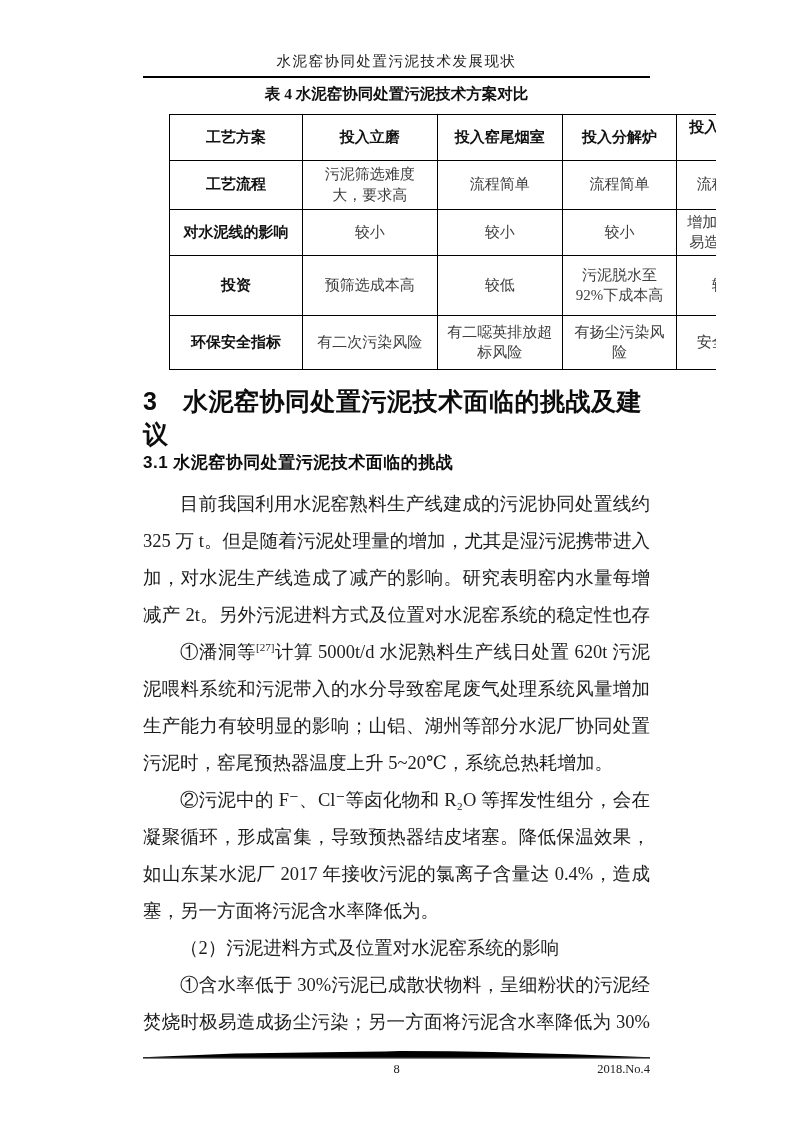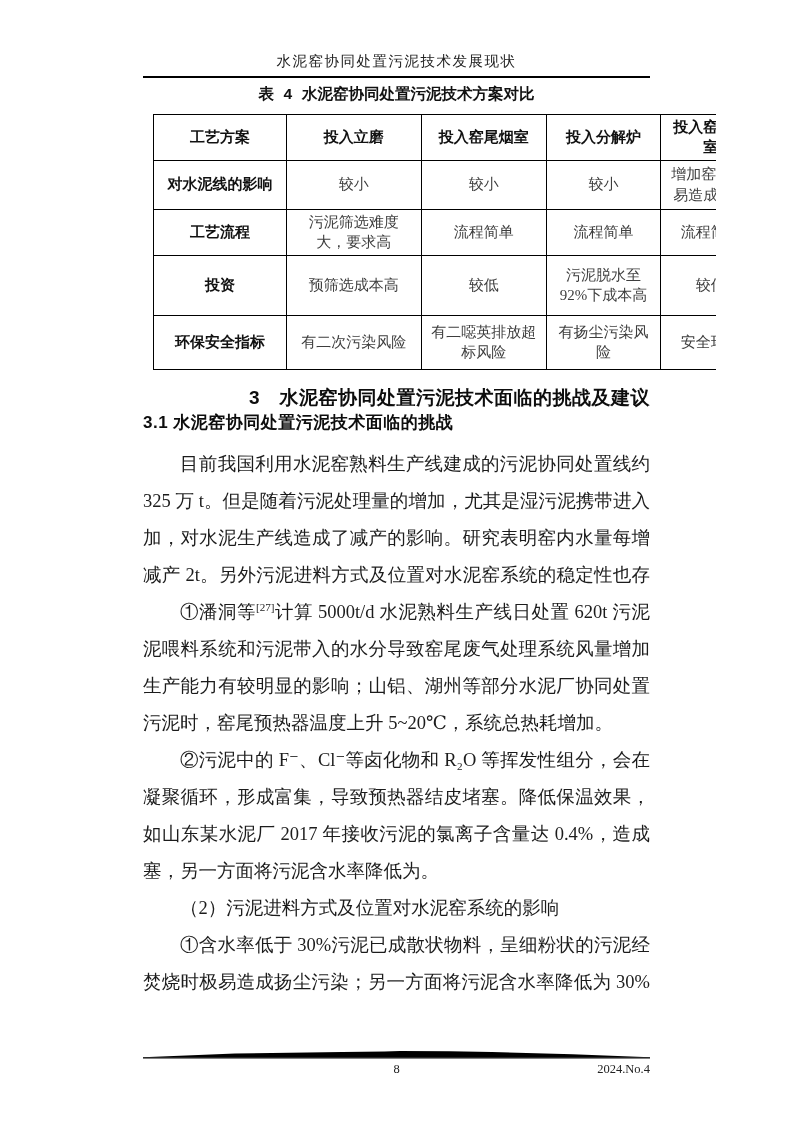--- a/index.html
+++ b/index.html
@@ -24,26 +24,26 @@
     font-size:14.5px;
     letter-spacing:1.5px;
     color:#222;
   }
   
   .table-caption{
     margin-top:6px;
     text-align:center;
     font-size:15.5px;
     font-weight:700;
-    font-family:Liberation Mono, monospace;
+    font-family:Liberation Serif, serif;
     color:#111;
   }
   
   table.cmp{
-    margin:9px 26px 0 10px;
+    margin:9px 26px 0 26px;
     width:608px;
     border-collapse:collapse;
     table-layout:fixed;
     font-size:15px;
     padding-left:36px;
   }
   table.cmp th, table.cmp td{
     border:1.2px solid #000;
     text-align:center;
     vertical-align:middle;
@@ -67,26 +67,25 @@
     font-weight:400;
   }
   table.cmp tbody tr:nth-child(1){height:49px;}
   table.cmp tbody tr:nth-child(2){height:46px;}
   table.cmp tbody tr:nth-child(3){height:60px;}
   table.cmp tbody tr:nth-child(4){height:54px;}
   .c1{width:21.9%;} .c2{width:22.2%;} .c3{width:20.6%;} .c4{width:18.9%;} .c5{width:16.4%;}
   
   .h1{
     margin-top:15px;
-    font-size:19px;
+    font-size:25px;
     font-weight:700;
     font-family:"Liberation Sans","DejaVu Sans",sans-serif;
     color:#0d0d0d;
     letter-spacing:0.5px;
-    text-align:right;
   }
   .h2{
     font-size:17px;
     font-weight:700;
     font-family:"Liberation Sans","DejaVu Sans",sans-serif;
     color:#0d0d0d;
     letter-spacing:0.5px;
   }
   
   .body-text{margin-top:12px;}
@@ -151,32 +150,32 @@
       <tr id="thead-row">
           <th>工艺方案</th>
           <th>投入立磨</th>
           <th>投入窑尾烟室</th>
           <th>投入分解炉</th>
           <th>投入窑尾烟室</th>
         </tr>
     </thead>
     <tbody id="table-body">
         <tr>
+          <th>工艺流程</th>
+          <td>污泥筛选难度大，要求高</td>
+          <td>流程简单</td>
+          <td>流程简单</td>
+          <td>流程简单</td>
+        </tr>
+        <tr>
           <th>对水泥线的影响</th>
           <td>较小</td>
           <td>较小</td>
           <td>较小</td>
           <td>增加窑负荷,易造成减产</td>
-        </tr>
-        <tr>
-          <th>工艺流程</th>
-          <td>污泥筛选难度大，要求高</td>
-          <td>流程简单</td>
-          <td>流程简单</td>
-          <td>流程简单</td>
         </tr>
         <tr>
           <th>投资</th>
           <td>预筛选成本高</td>
           <td>较低</td>
           <td>污泥脱水至 92%下成本高</td>
           <td>较低</td>
         </tr>
         <tr>
           <th>环保安全指标</th>
@@ -210,17 +209,17 @@
       <div class="bline"><span>焚烧时极易造成扬尘污染；另一方面将污泥含水率降低为 30%以下，难度较大，</span></div>
     </div>
 
   <div class="footer">
     <svg class="footer-bar" viewBox="0 0 661 9" preserveAspectRatio="none">
       <polygon points="0,6.2 120,2.6 260,0.9 315,0.6 335,0 400,0.2 455,1.1 560,3.2 661,6.2" fill="#000"></polygon>
       <rect x="0" y="6.2" width="661" height="1.3" fill="#000"></rect>
     </svg>
     <div class="footer-row">
       <span class="footer-page">8</span>
-      <span class="footer-issue">2024.No.4</span>
+      <span class="footer-issue">2018.No.4</span>
     </div>
   </div>
 
 </div>
 
 </body></html>

